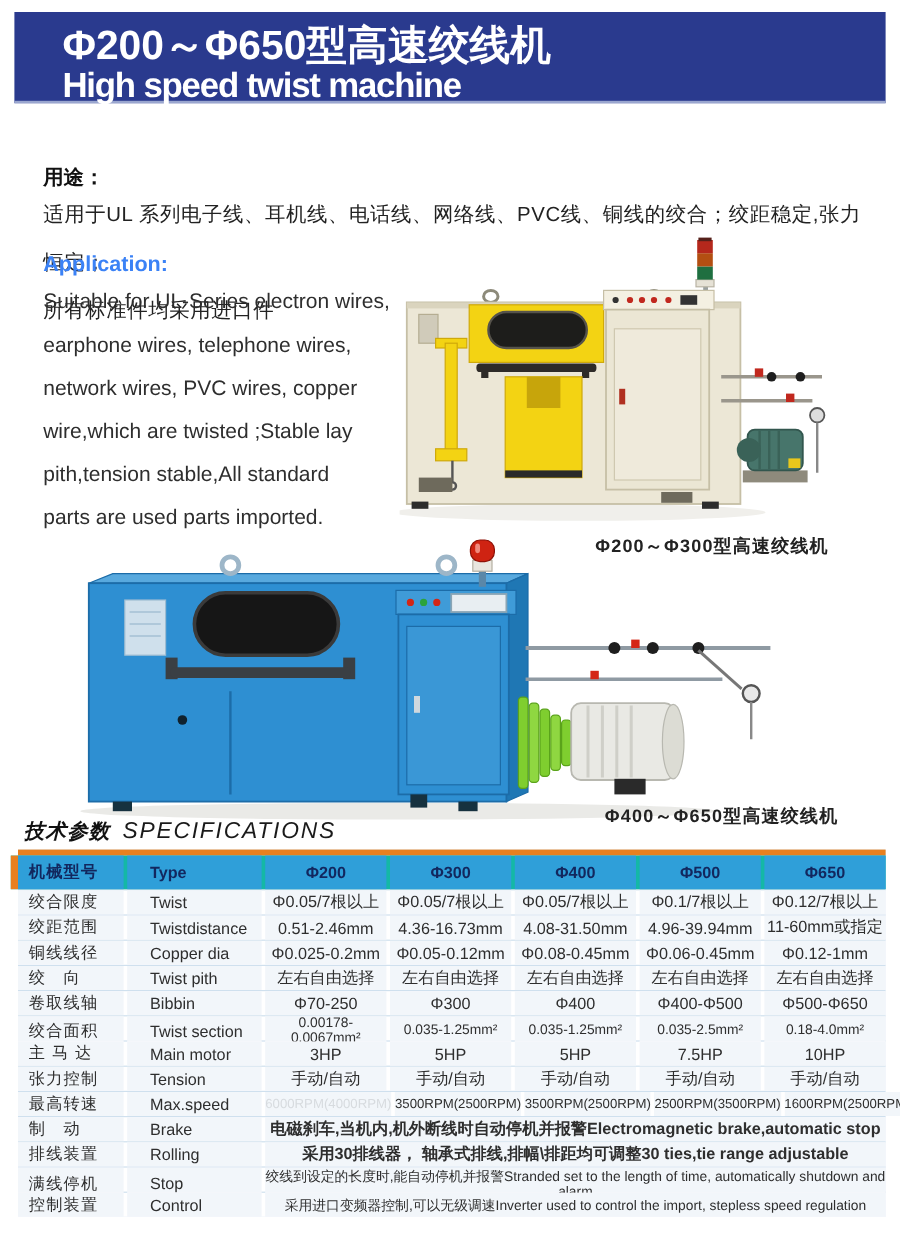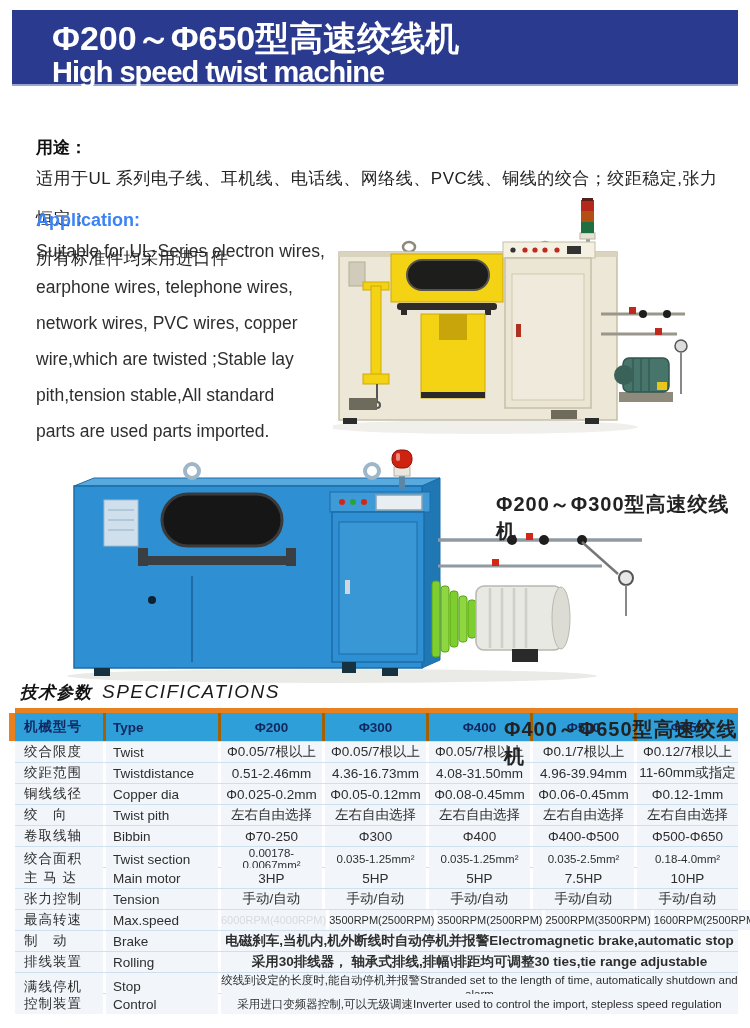--- a/index.html
+++ b/index.html
@@ -15,44 +15,44 @@
 
   
   .usage{position:absolute;left:36px;top:136px;width:690px;}
   .usage .hd{font-size:17px;font-weight:bold;color:#111;}
   .usage .ln{font-size:17px;color:#222;line-height:40px;letter-spacing:.5px;}
   .app{position:absolute;left:36px;top:210px;width:315px;}
   .app .hd{font-size:18px;font-weight:bold;color:#3b82f6;margin-bottom:2px;}
   .app .ln{font-size:17.5px;color:#2e2e2e;line-height:36px;}
 
   
-  .cap{position:absolute;font-size:20px;font-weight:bold;color:#222;letter-spacing:1px;z-index:5;margin-top:45px;}
+  .cap{position:absolute;font-size:15px;font-weight:bold;color:#222;letter-spacing:1px;z-index:5;}
   .cap1{left:496px;top:446px;}
   .cap2{left:504px;top:671px;}
 
   
   .m1{position:absolute;left:333px;top:196px;width:360px;height:245px;}
   .m2{position:absolute;left:42px;top:448px;width:620px;height:240px;}
 
   
   .spechead{position:absolute;left:20px;top:681px;font-style:italic;}
   .spechead .cn{font-size:17px;font-weight:bold;color:#111;letter-spacing:1px;}
   .spechead .en{font-size:19px;color:#1a1a1a;letter-spacing:1.5px;margin-left:10px;}
 
   
   .spec-table{position:absolute;left:15px;top:708px;width:723px;
               border-top:5px solid #e8801f;background:#cfe0ee;
               display:flex;flex-direction:column;gap:1px;}
   .trow{display:grid;grid-template-columns:88px 112px repeat(5,1fr);column-gap:3px;
         background:#fff;height:20px;}
-  .trow.hdr{height:28px;background:#a16207;border-left:6px solid #e8801f;margin-left:-6px;}
+  .trow.hdr{height:28px;background:#14b8a6;border-left:6px solid #e8801f;margin-left:-6px;}
   .cell{background:#f2f6fa;display:flex;align-items:center;font-size:13.5px;color:#2e2e2e;}
   .hdr .cell{background:#2f9fd9;color:#12275e;font-weight:bold;}
   .cell.lab{padding-left:9px;letter-spacing:1px;}
-  .cell.lab2{padding-left:7px;letter-spacing:0;}
+  .cell.lab2{padding-left:19px;letter-spacing:0;}
   .cell.val{justify-content:center;text-align:center;}
   .cell.spanv{grid-column:3 / 8;justify-content:center;text-align:center;}
   .sm{font-size:11.5px;}
   .xs{font-size:11px;}
   .faint{color:#d7dbdf;}
   .bold{font-weight:bold;}
 </style>
 </head>
 <body>
 

